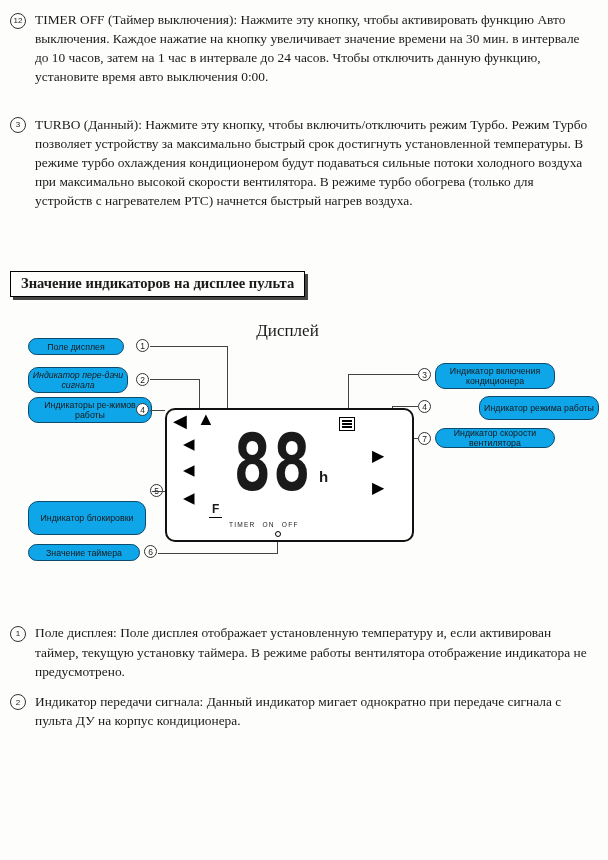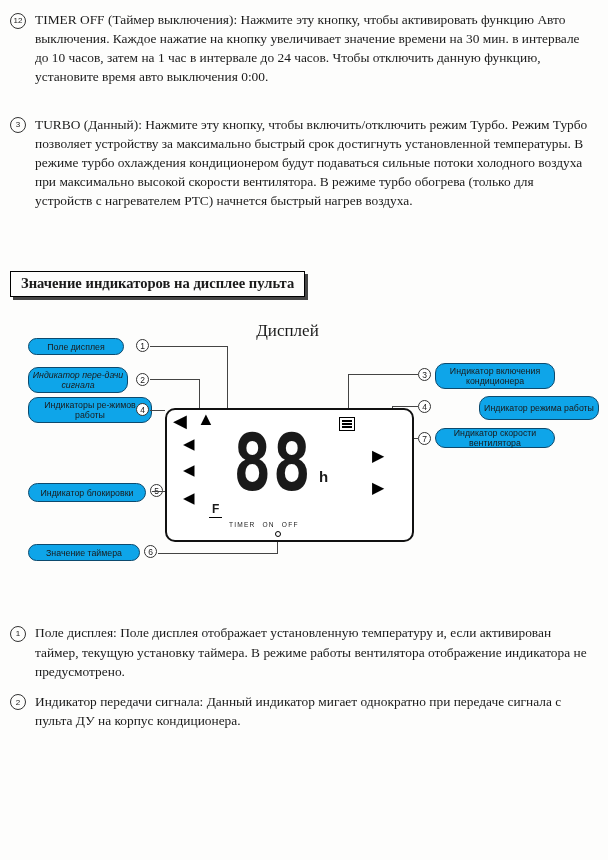--- a/index.html
+++ b/index.html
@@ -61,21 +61,21 @@
 
     <div class="pill" style="left:28px;top:25px;width:96px;height:17px;">Поле дисплея</div>
     <span class="ncirc" style="left:136px;top:26px;">1</span>
 
     <div class="pill" style="left:28px;top:54px;width:100px;height:26px;font-style:italic;">Индикатор пере-дачи сигнала</div>
     <span class="ncirc" style="left:136px;top:60px;">2</span>
 
     <div class="pill" style="left:28px;top:84px;width:124px;height:26px;">Индикаторы ре-жимов работы</div>
     <span class="ncirc" style="left:136px;top:90px;">4</span>
 
-    <div class="pill" style="left:28px;top:170px;width:118px;height:19px;">Индикатор блокировки</div>
+    <div class="pill" style="left:28px;top:188px;width:118px;height:34px;">Индикатор блокировки</div>
     <span class="ncirc" style="left:150px;top:171px;">5</span>
 
     <div class="pill" style="left:28px;top:231px;width:112px;height:17px;">Значение таймера</div>
     <span class="ncirc" style="left:144px;top:232px;">6</span>
 
     <span class="ncirc" style="left:418px;top:55px;">3</span>
     <div class="pill" style="left:435px;top:50px;width:120px;height:26px;">Индикатор включения кондиционера</div>
 
     <span class="ncirc" style="left:418px;top:87px;">4</span>
     <div class="pill" style="left:435px;top:83px;width:120px;height:24px;margin-left:44px;">Индикатор режима работы</div>

